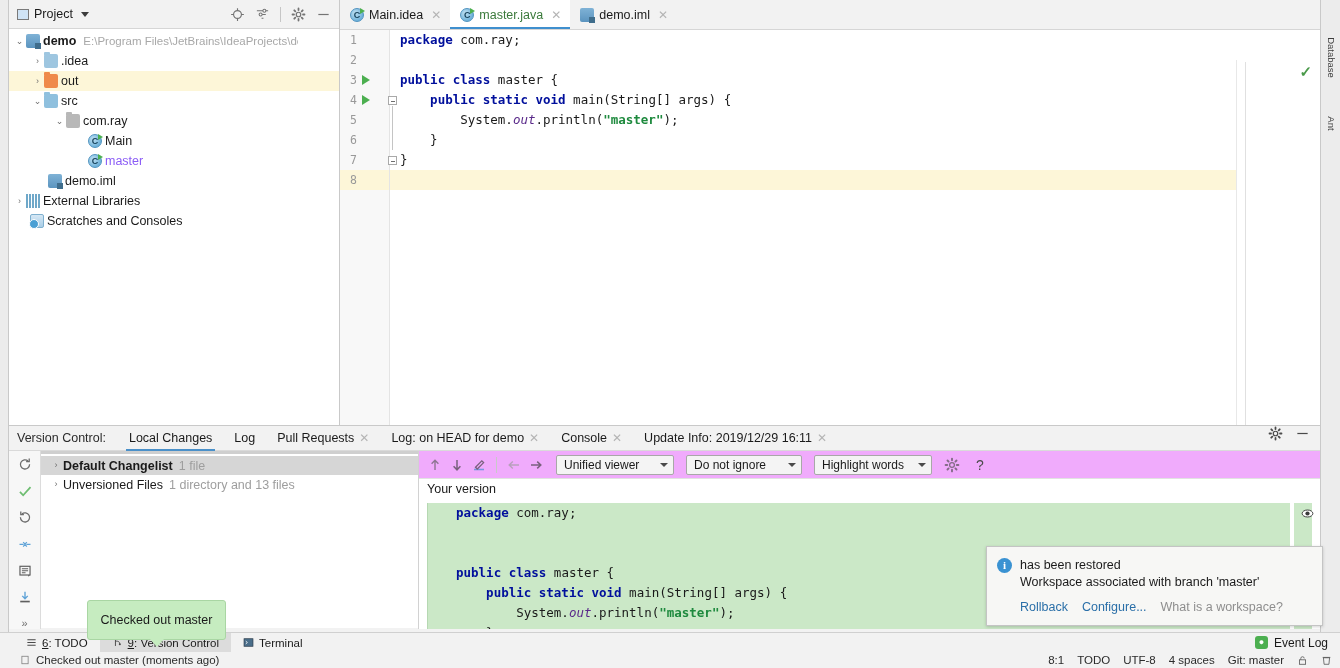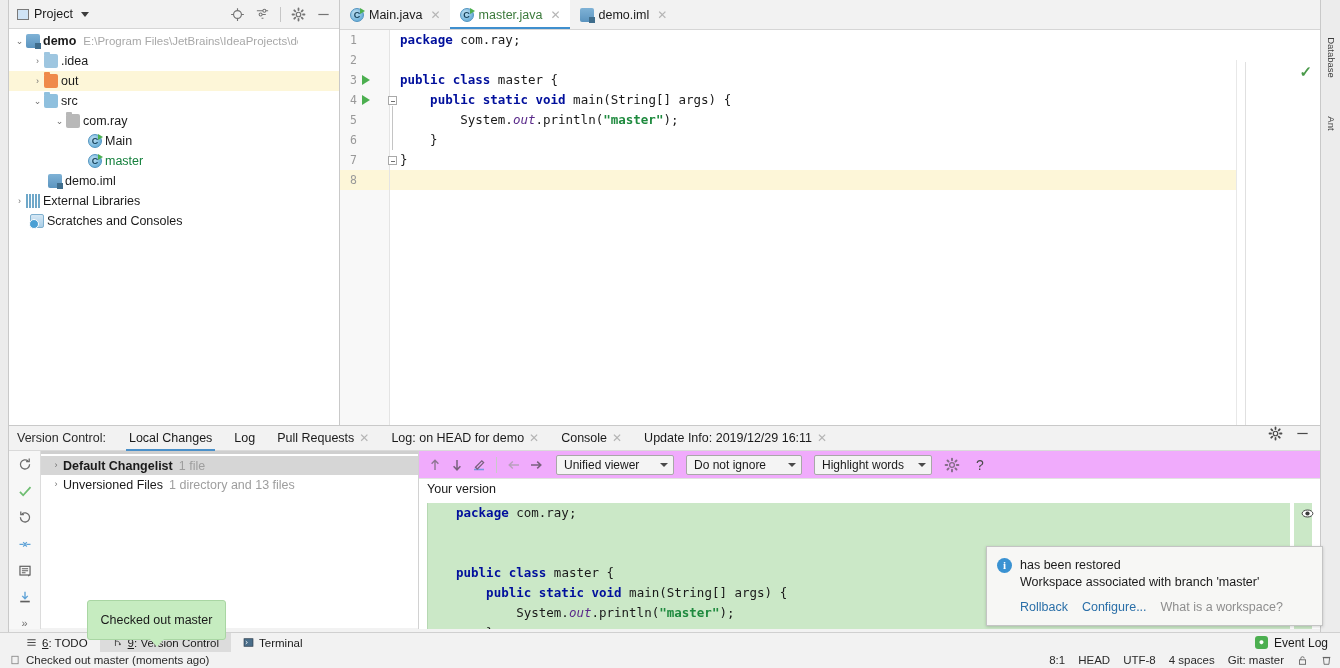--- a/index.html
+++ b/index.html
@@ -44,21 +44,21 @@
   .trow {
     height:20px; display:flex; align-items:center; white-space:nowrap;
     padding-left:4px; position:relative;
   }
   .trow.hl { background:#fdf6d8; }
   .arrow {
     width:13px; flex:0 0 13px; text-align:center; color:#6e6e6e; font-size:9px; line-height:1;
   }
   .tlabel { margin-left:3px; }
   .tlabel.bold { font-weight:bold; }
-  .tlabel.green { color:#15803d; }
+  .tlabel.green { color:#8b5cf6; }
   .tpath { color:#a8a8a8; margin-left:7px; font-size:11.5px;
            overflow:hidden; text-overflow:clip; max-width:215px; }
 
   .ic { width:14px; height:14px; flex:0 0 14px; position:relative; display:inline-block; }
   .ic-folder { background:#9ec6e0; border-radius:1.5px 2px 2px 2px; }
   .ic-folder:before{content:"";position:absolute;left:0;top:-2px;width:6px;height:3px;background:#9ec6e0;border-radius:1px 1px 0 0;}
   .ic-folder.orange { background:#ef8a4a; }
   .ic-folder.orange:before { background:#ef8a4a; }
   .ic-folder.src { background:#8fc0de; }
   .ic-folder.src:before { background:#8fc0de; }
@@ -239,21 +239,21 @@
   .twtab.active { background:#dcdcdc; }
   .twtab u { text-decoration:underline; }
   .twright { margin-left:auto; display:flex; align-items:center; gap:6px; padding-right:12px; }
   .evt-ico { width:13px;height:13px;border-radius:3px;background:#4caf50;
              color:#fff;font-size:9px;line-height:13px;text-align:center;font-weight:bold; }
 
   
   .statusbar {
     position:absolute; left:0; top:652px; width:1340px; height:16px;
     background:#f2f2f2; display:flex; align-items:center;
-    font-size:11.5px; color:#2b2b2b; padding-left:10px;
+    font-size:11.5px; color:#2b2b2b; padding-left:20px;
   }
   .sb-left { display:flex; align-items:center; gap:6px; }
   .sb-right { margin-left:auto; display:flex; align-items:center; gap:13px; padding-right:8px; }
   .sb-item { cursor:pointer; }
   .lock-ico { width:11px;height:11px; }
 </style>
 </head>
 <body>
 
 <div class="app">
@@ -348,21 +348,21 @@
         <span class="ic ic-scratch"></span>
         <span class="tlabel">Scratches and Consoles</span>
       </div>
     </div>
   </div>
 
   <div class="editor-area">
     <div class="tabbar">
       <div class="tab">
         <span class="ic ic-class">C</span>
-        <span class="tname">Main.java</span>
+        <span class="tname">Main.idea</span>
         <span class="x">✕</span>
       </div>
       <div class="tab active">
         <span class="ic ic-class">C</span>
         <span class="tname green">master.java</span>
         <span class="x">✕</span>
       </div>
       <div class="tab">
         <span class="ic ic-mod"></span>
         <span class="tname">demo.iml</span>
@@ -622,21 +622,21 @@
 
   <div class="statusbar">
     <div class="sb-left">
       <svg style="width:10px;height:10px;" viewBox="0 0 16 16">
         <rect x="3" y="2" width="10" height="12" fill="none" stroke="#7a7a7a" stroke-width="1.2"></rect>
       </svg>
       <span>Checked out master (moments ago)</span>
     </div>
     <div class="sb-right">
       <span class="sb-item">8:1</span>
-      <span class="sb-item">HEAD</span>
+      <span class="sb-item">TODO</span>
       <span class="sb-item">UTF-8</span>
       <span class="sb-item">4 spaces</span>
       <span class="sb-item">Git: master</span>
       <svg class="lock-ico" viewBox="0 0 16 16">
         <rect x="3.5" y="7" width="9" height="6.5" fill="none" stroke="#5a5a5a" stroke-width="1.2"></rect>
         <path d="M5.5 7V5a2.5 2.5 0 0 1 5 0" fill="none" stroke="#5a5a5a" stroke-width="1.2"></path>
       </svg>
       <svg class="lock-ico" viewBox="0 0 16 16">
         <path d="M3.5 4h9l-1 9.5h-7z" fill="none" stroke="#5a5a5a" stroke-width="1.2"></path>
         <path d="M2.5 3.5h11" stroke="#5a5a5a" stroke-width="1.3"></path>

